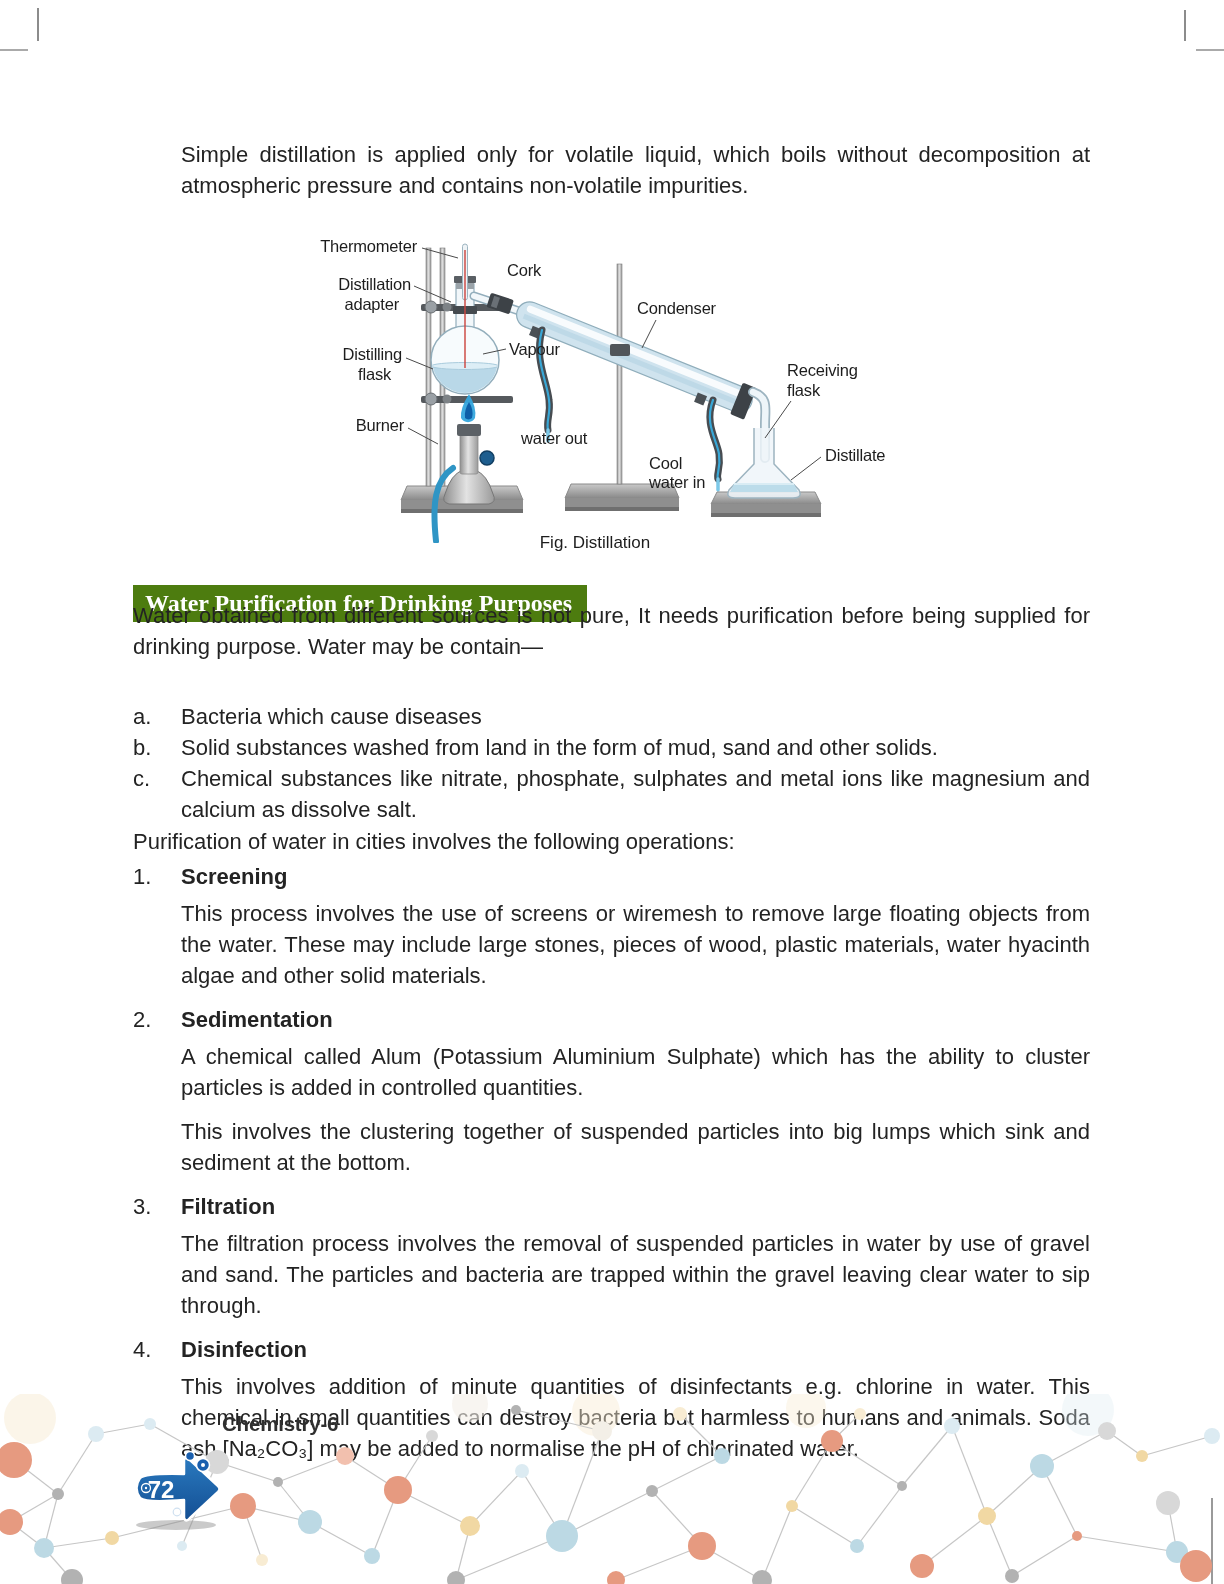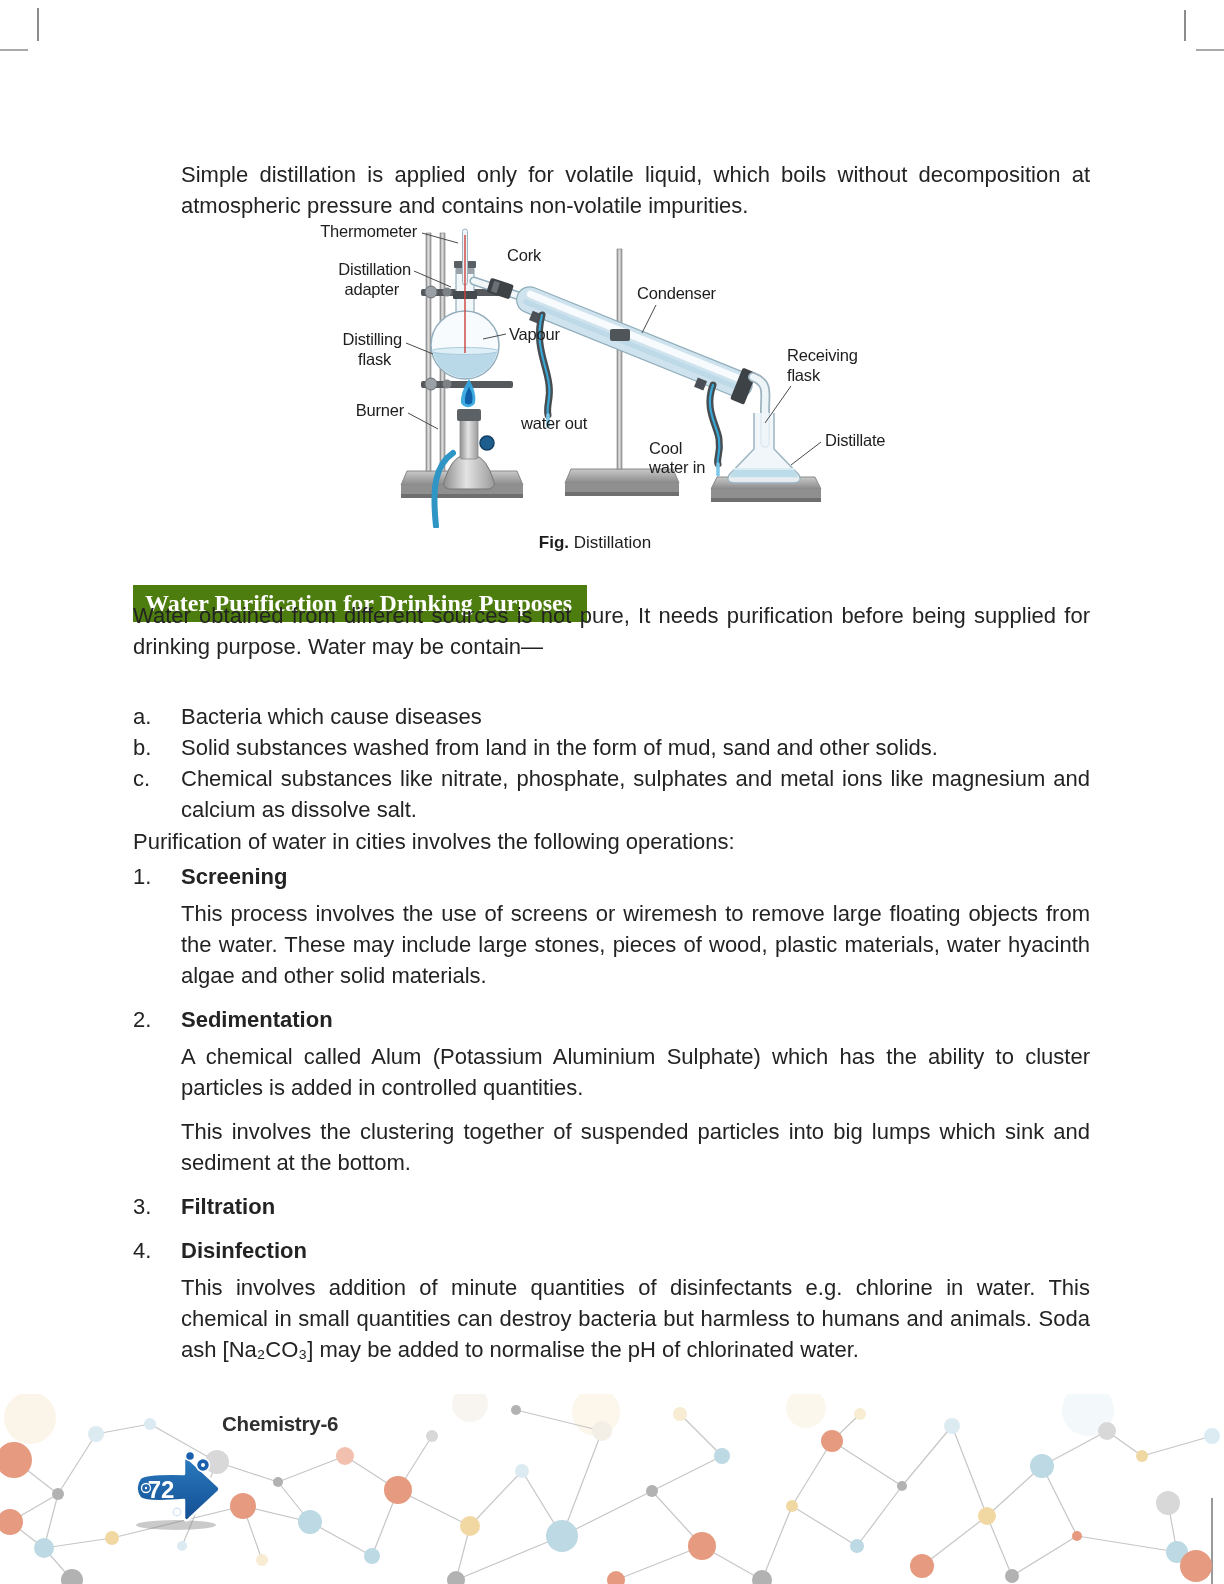--- a/index.html
+++ b/index.html
@@ -3,25 +3,25 @@
 <meta charset="utf-8">
 <style>
   * { margin:0; padding:0; box-sizing:border-box; }
   html,body { background:#fff; }
   body {
     width:1224px; height:1584px; position:relative; overflow:hidden;
     font-family:"Liberation Sans", sans-serif; color:#232323;
   }
   .cropmark { position:absolute; background:#8c8c8c; }
   .para { font-size:22px; line-height:31px; text-align:justify; }
-  #intro-para { position:absolute; left:181px; top:139px; width:909px;margin-top:20px; }
-  #figure-wrap { position:absolute; left:285px; top:213px; width:620px; height:315px; }
+  #intro-para { position:absolute; left:181px; top:139px; width:909px; }
+  #figure-wrap { position:absolute; left:285px; top:228px; width:620px; height:315px; }
   #fig-caption { position:absolute; left:285px; top:533px; width:620px; text-align:center;
                  font-size:17px; color:#1d1d1d; }
-  #fig-caption b { font-weight:bold; }
+  #fig-caption b { font-weight:normal; }
   #section-heading { position:absolute; left:133px; top:585px;
     background:#4d7c0f; color:#fff; font-family:"Liberation Serif", serif;
     font-weight:bold; font-size:24px; line-height:37px; padding:0 15px 0 12px;
     display:inline-block; }
   #section-intro { position:absolute; left:133px; top:600px; width:957px; }
   #lettered-list { position:absolute; left:133px; top:701px; width:957px; }
   .li-row { display:flex; font-size:22px; line-height:31px; }
   .li-marker { width:48px; flex:0 0 48px; }
   .li-text { flex:1; text-align:justify; }
   #ops-intro { position:absolute; left:133px; top:826px; width:957px; font-size:22px; line-height:31px; }
@@ -224,20 +224,23 @@
     </div>
     <div class="num-paras">
       <p class="para">A chemical called Alum (Potassium Aluminium Sulphate) which has the ability to cluster particles is added in controlled quantities.</p>
       <p class="para">This involves the clustering together of suspended particles into big lumps which sink and sediment at the bottom.</p>
     </div>
   </div>
   <div class="num-item">
     <div class="num-title-row">
       <span class="li-marker">3.</span>
       <span class="num-title">Filtration</span>
+    </div>
+    <div class="num-paras">
+      <p class="para">The filtration process involves the removal of suspended particles in water by use of gravel and sand. The particles and bacteria are trapped within the gravel leaving clear water to sip through.</p>
     </div>
   </div>
   <div class="num-item">
     <div class="num-title-row">
       <span class="li-marker">4.</span>
       <span class="num-title">Disinfection</span>
     </div>
     <div class="num-paras">
       <p class="para">This involves addition of minute quantities of disinfectants e.g. chlorine in water. This chemical in small quantities can destroy bacteria but harmless to humans and animals. Soda ash [Na₂CO₃] may be added to normalise the pH of chlorinated water.</p>
     </div>

